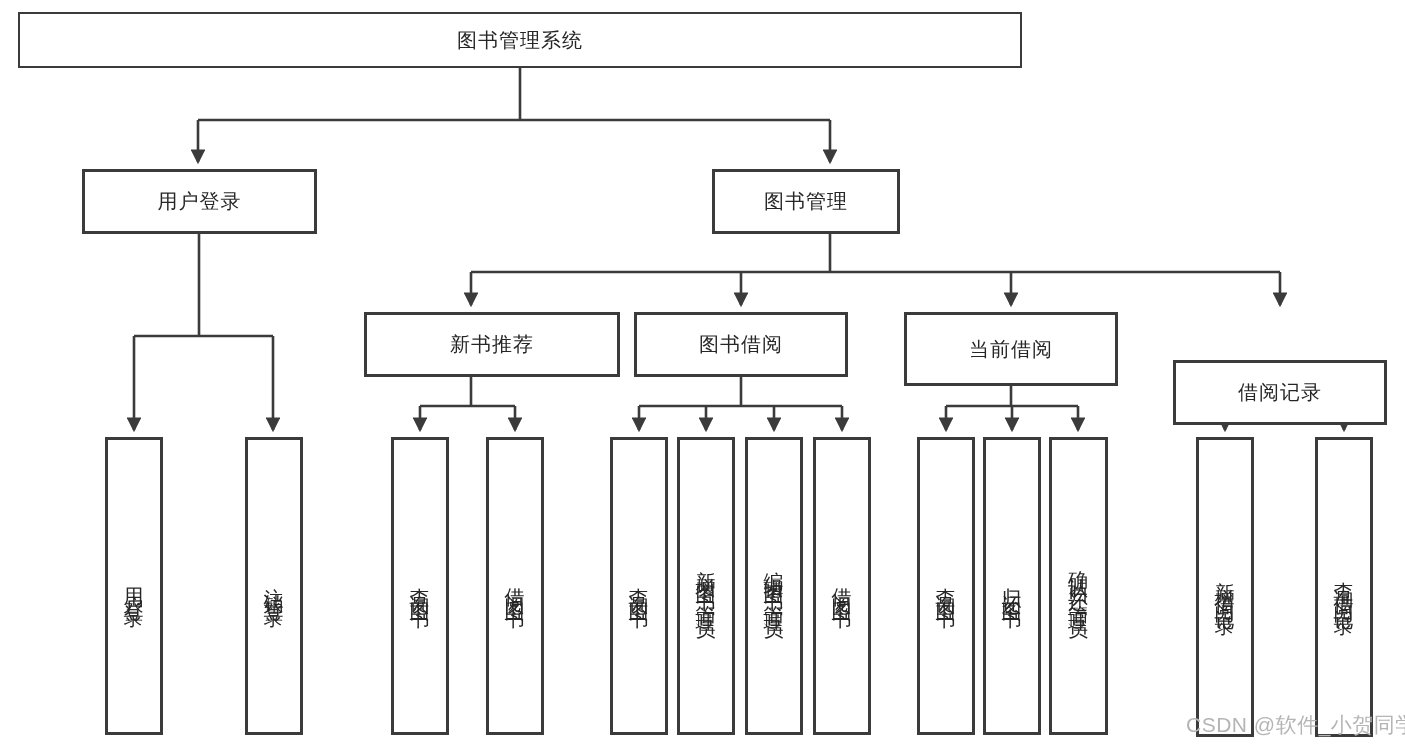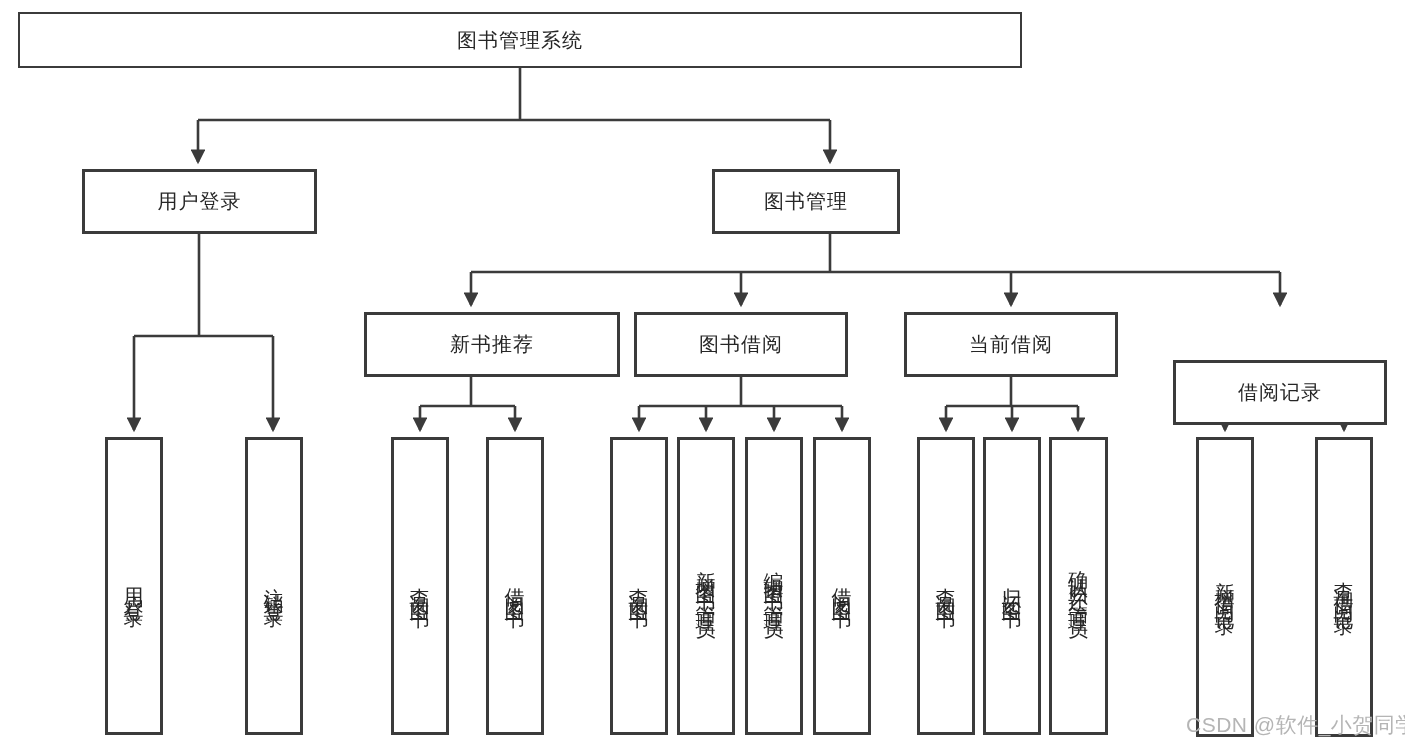--- a/index.html
+++ b/index.html
@@ -112,21 +112,21 @@
     <path d="M1344,406 V430" marker-end="url(#arrow)"></path>
   </svg>
 
   <div class="box root" style="left:18px; top:12px; width:1004px; height:56px;">图书管理系统</div>
 
   <div class="box" style="left:82px; top:169px; width:235px; height:65px;">用户登录</div>
   <div class="box" style="left:712px; top:169px; width:188px; height:65px;">图书管理</div>
 
   <div class="box" style="left:364px; top:312px; width:256px; height:65px;">新书推荐</div>
   <div class="box" style="left:634px; top:312px; width:214px; height:65px;">图书借阅</div>
-  <div class="box" style="left:904px; top:312px; width:214px; height:65px;">当前借阅</div>
+  <div class="box" style="left:904px; top:312px; width:214px; height:74px;">当前借阅</div>
   <div class="box" style="left:1173px; top:312px; width:214px; height:65px;margin-top:48px;">借阅记录</div>
 
   <div class="vbox" style="left:105px; top:437px; width:58px; height:298px;">用户登录</div>
   <div class="vbox" style="left:245px; top:437px; width:58px; height:298px;">注销登录</div>
 
   <div class="vbox" style="left:391px; top:437px; width:58px; height:298px;">查询图书</div>
   <div class="vbox" style="left:486px; top:437px; width:58px; height:298px;">借阅图书</div>
 
   <div class="vbox" style="left:610px; top:437px; width:58px; height:298px;">查询图书</div>
   <div class="vbox" style="left:677px; top:437px; width:58px; height:298px;">新增图书（管理员）</div>

